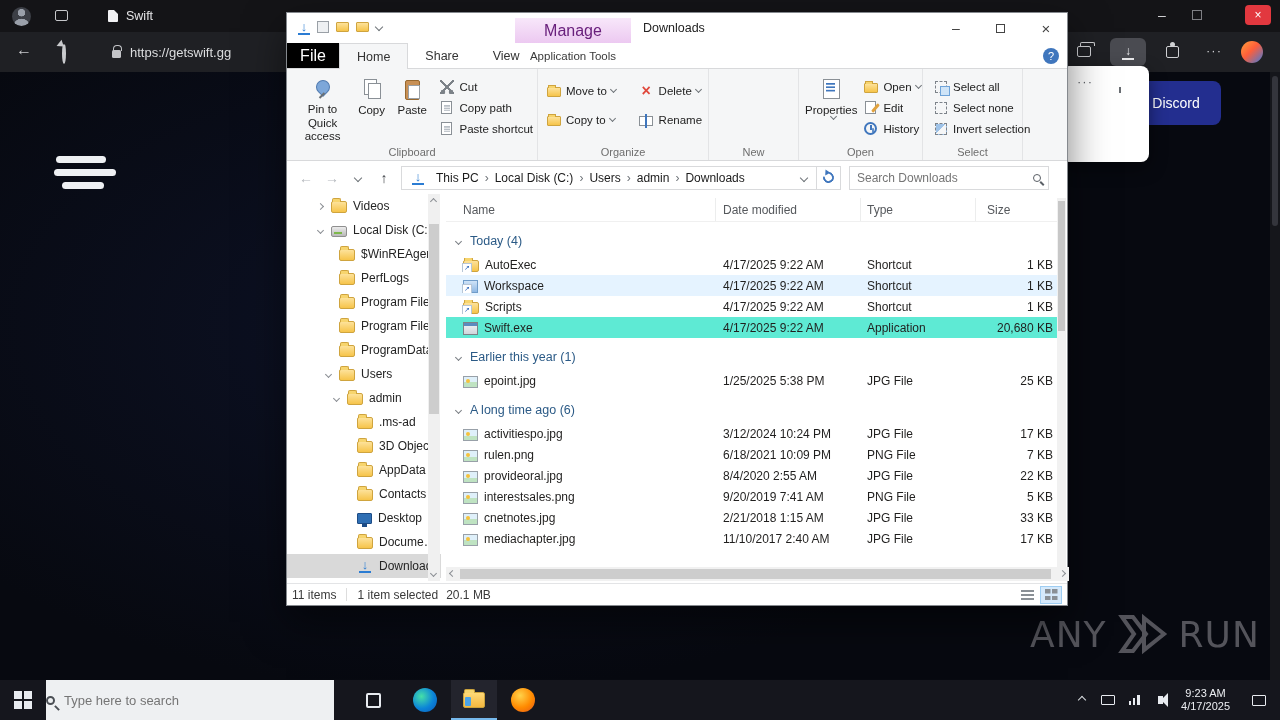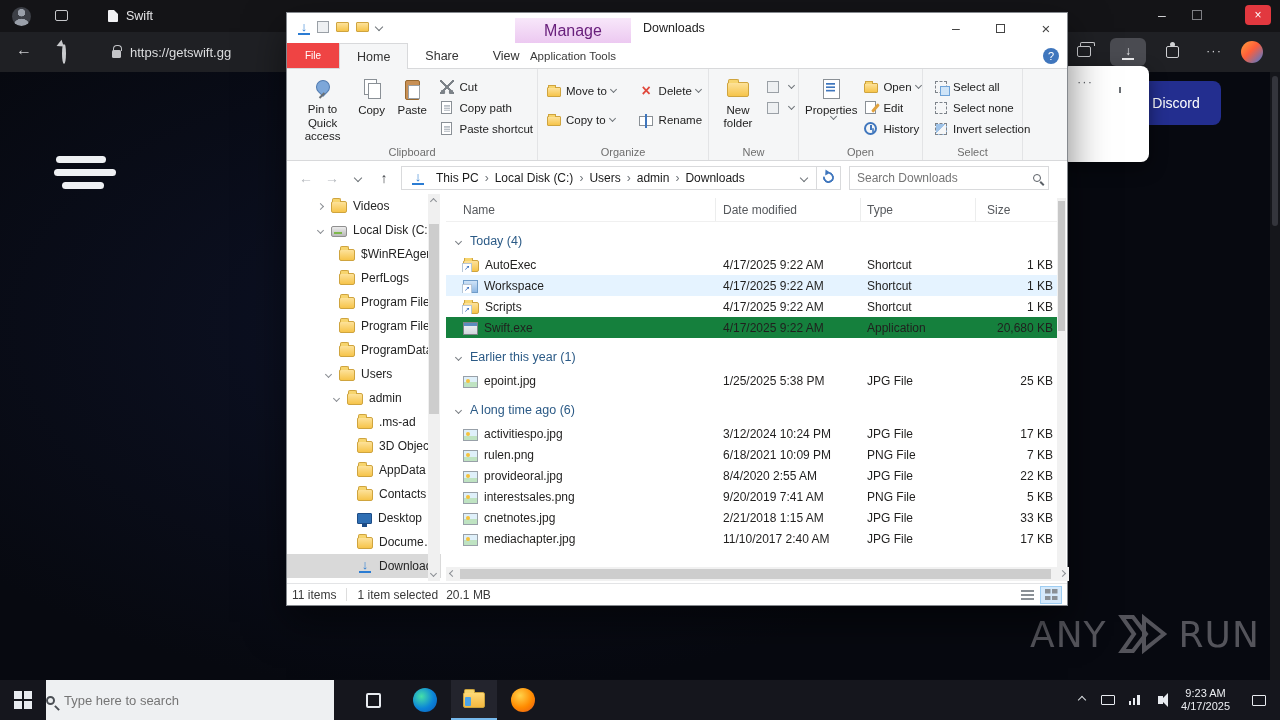--- a/index.html
+++ b/index.html
@@ -67,21 +67,21 @@
 .ex-appicon{position:absolute;left:9px;top:7px}
 .qat{position:absolute;left:30px;top:8px;display:flex;align-items:center;gap:7px}
 .qat-sq{width:12px;height:12px;border:1px solid #9aa0a6;background:#eef0f2}
 .qat-fold{width:13px;height:10px;background:linear-gradient(#fde29a,#f6c44a);border:1px solid #cfa43e;border-radius:1px}
 .manage{position:absolute;left:228px;top:5px;width:116px;height:25px;background:linear-gradient(#f8e7fa,#ecc9f1);color:#69207c;display:flex;align-items:center;justify-content:center;font-size:16px}
 .ex-name{position:absolute;left:356px;top:0;height:30px;display:flex;align-items:center;font-size:12.5px;color:#222}
 .ex-ctl{position:absolute;top:1px;width:34px;height:28px;display:flex;align-items:center;justify-content:center;color:#444;font-size:14px}
 .ex-min{left:652px}.ex-max{left:696px}.ex-close{left:742px;font-size:15px}
 .ctl-box{width:9px;height:9px;border:1.2px solid #444}
 .ex-tabs{position:absolute;left:0;top:30px;right:0;height:26px;background:#fff;border-bottom:1px solid #d8d9db;display:flex}
-.t-file{width:52px;background:#ef4444;color:#fff;display:flex;align-items:center;justify-content:center;font-size:10px}
+.t-file{width:52px;background:#000000;color:#fff;display:flex;align-items:center;justify-content:center;font-size:16px}
 .t-item{padding:0 17px;display:flex;align-items:center;color:#333;font-size:12.5px}
 .t-item.active{background:#f5f6f7;border:1px solid #d8d9db;border-bottom:none;margin-bottom:-1px}
 .t-apptools{position:absolute;left:228px;top:0;width:116px;height:26px;display:flex;align-items:center;justify-content:center;font-size:11.5px;color:#3a3a3a}
 .t-help{position:absolute;right:8px;top:5px;width:16px;height:16px;border-radius:50%;background:#3f76bd;color:#fff;font-size:11px;display:flex;align-items:center;justify-content:center}
 
 
 .ex-ribbon{position:absolute;left:0;top:56px;right:0;height:92px;background:#f5f6f7;border-bottom:1px solid #d8d9db;display:flex}
 .rg{position:relative;height:100%;border-right:1px solid #e3e4e6;flex-shrink:0}
 .rg1{width:251px}.rg2{width:171px}.rg3{width:90px}.rg4{width:124px}.rg5{width:100px}
 .rg-fill{flex:1;border-right:none}
@@ -180,21 +180,21 @@
 .fh{position:absolute;left:159px;top:185px;width:615px;height:24px;display:grid;grid-template-columns:270px 145px 115px 85px;align-items:center;color:#55585c;border-bottom:1px solid #f0f0f0}
 .fh div{border-right:1px solid #eceded;height:100%;display:flex;align-items:center}
 .fh .h1{padding-left:17px}.fh .h2{padding-left:7px}.fh .h3{padding-left:6px}.fh .h4{padding-left:11px}
 .fl{position:absolute;left:159px;top:209px;width:615px;height:345px;overflow:hidden}
 .gh{display:flex;align-items:center;height:22px;margin:8px 0 2px;color:#2b5a86;font-size:12.5px}
 .gh:first-child{margin-top:8px}
 .gh .gchev{margin-left:10px;margin-right:9px;width:5px;height:5px;border-right:1.6px solid #7a7f84;border-bottom:1.6px solid #7a7f84;transform:rotate(45deg)}
 .row{display:grid;grid-template-columns:270px 145px 115px 85px;height:21px;align-items:center;color:#201f1e}
 .row .c1{display:flex;align-items:center;padding-left:17px;gap:6px;overflow:hidden;white-space:nowrap}
 .row .c2{padding-left:7px}.row .c3{padding-left:6px}.row .c4{text-align:right;padding-right:8px}
-.row.sel{background:#15803d}
+.row.sel{background:#5eead4}
 .row.hov{background:#e5f3ff}
 .fico{position:relative;flex-shrink:0}
 
 
 .hs{position:absolute;left:159px;bottom:24px;width:623px;height:14px;background:#f1f1f1}
 .hs .thumb{position:absolute;left:14px;right:18px;top:2px;bottom:2px;background:#cdcdcd}
 .hs .ar{position:absolute;top:4px;width:5px;height:5px;border-right:1.5px solid #8a8e93;border-bottom:1.5px solid #8a8e93}
 .hs .ar.lf{left:4px;transform:rotate(135deg)}
 .hs .ar.rt{right:4px;transform:rotate(-45deg)}
 .vs{position:absolute;right:1px;top:185px;width:9px;height:369px;background:#f1f1f1}
@@ -404,42 +404,20 @@
                   <span class="ri-ren16"></span>
                 </span>
               <span>Rename</span>
             </div>
           </div>
         </div>
         <div class="rg-label">Organize</div>
       </div>
 
       <div class="rg rg3">
-        <div class="rg-body">
-          <div class="bb" style="width:52px">
-            <span class="ri24">
-                <span class="ri-newfolder"></span>
-              </span>
-            <span class="lbl">New folder</span>
-          </div>
-          <div class="sc" style="margin-left:2px">
-            <div class="sb">
-              <span class="i">
-                  <span class="ri-tiny"></span>
-                </span>
-              <span class="chv d sm"></span>
-            </div>
-            <div class="sb">
-              <span class="i">
-                  <span class="ri-tiny"></span>
-                </span>
-              <span class="chv d sm"></span>
-            </div>
-          </div>
-        </div>
         <div class="rg-label">New</div>
       </div>
 
       <div class="rg rg4">
         <div class="rg-body">
           <div class="bb" style="width:54px">
             <span class="ri24">
                 <span class="ri-props"></span>
               </span>
             <span class="lbl">Properties</span>

